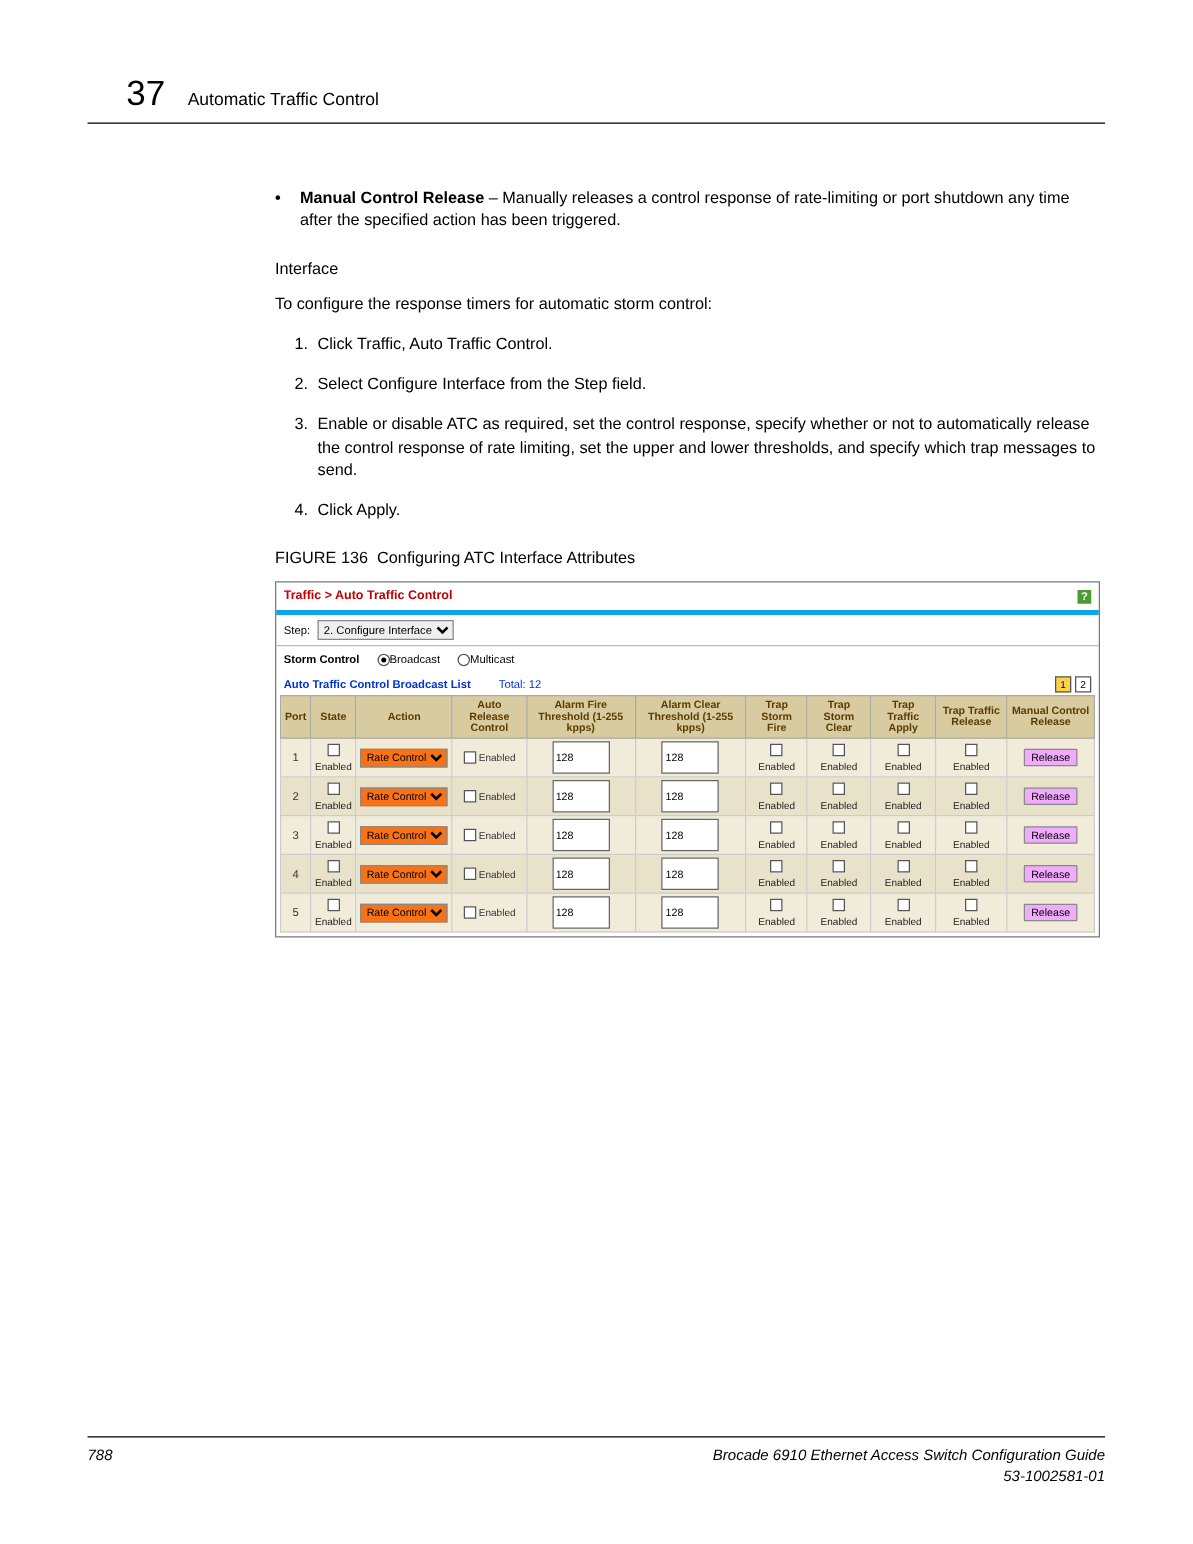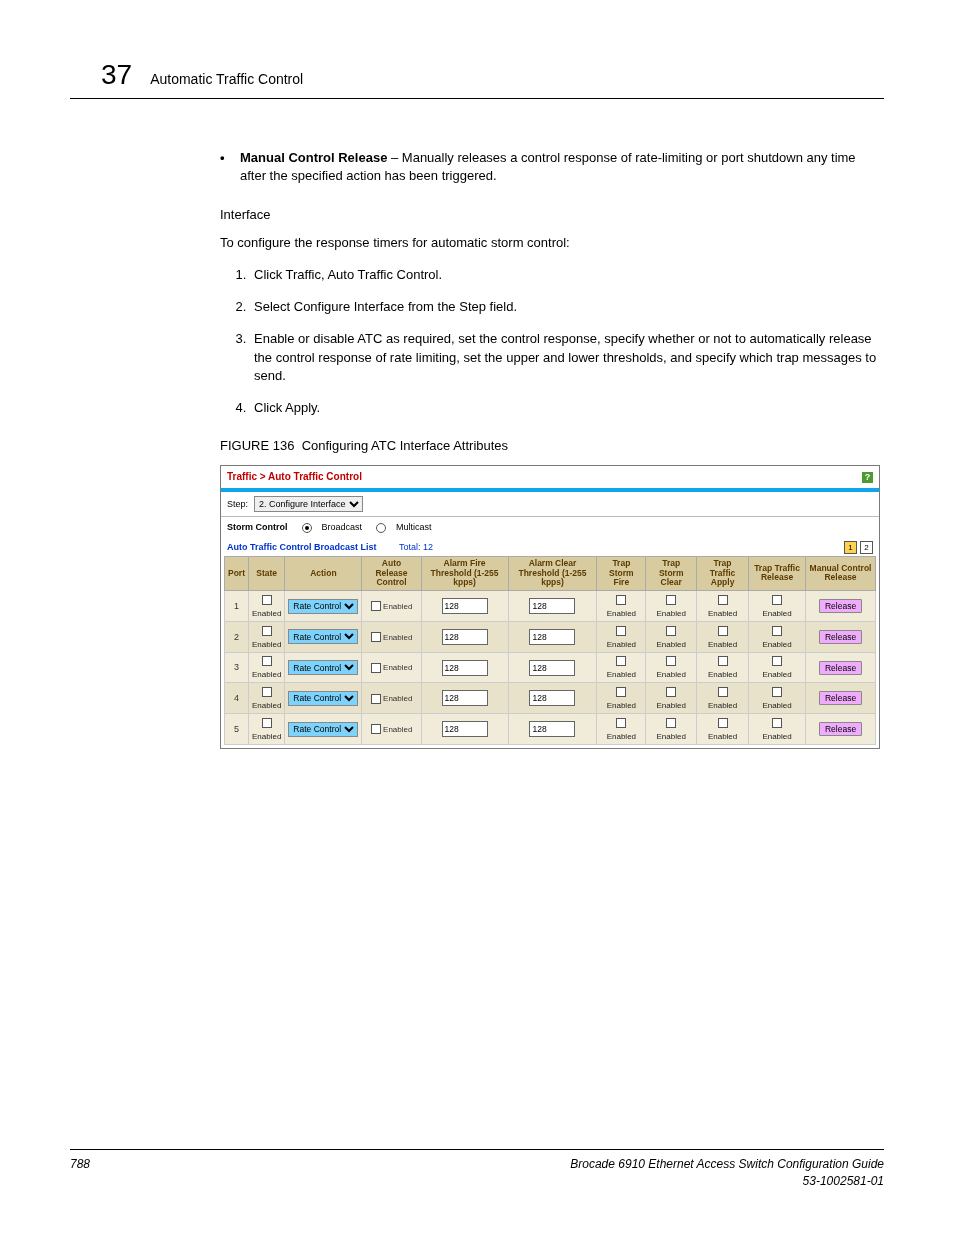--- a/index.html
+++ b/index.html
@@ -69,21 +69,21 @@
   .step-sel {
     font-size: 9px; height: 16px; border:1px solid #888;
     background:#efefef;
   }
   .storm-row {
     border-top: 1px solid #bbb;
     padding: 4px 6px;
     display:flex; align-items:center; gap:14px;
     font-weight: bold;
   }
-  .storm-row .opt { font-weight: normal; display:flex; align-items:center; gap:10px;}
+  .storm-row .opt { font-weight: normal; display:flex; align-items:center; gap:0;}
   .rad { width:10px; height:10px; border:1px solid #555; border-radius:50%; display:inline-block; position:relative;}
   .rad.sel::after{content:""; position:absolute; inset:2px; border-radius:50%; background:#000;}
   .list-row { padding: 3px 6px 2px 6px; display:flex; justify-content:space-between; align-items:flex-end;}
   .list-title { color:#0033cc; font-weight:bold; font-size:9px;}
   .list-total { color:#0033cc; font-size:9px; margin-left:20px;}
   .pagers { display:flex; gap:3px; }
   .pager { width:13px; height:13px; border:1px solid #555; font-size:8px; text-align:center; line-height:11px; background:#fff;}
   .pager.active { background:#ffd24d; }
   table.atc {
     border-collapse: collapse;
@@ -105,22 +105,22 @@
     border: 1px solid #ccc;
     background: #f1ecda;
     text-align: center;
     padding: 2px 3px;
     vertical-align: middle;
     color:#333;
   }
   table.atc tr:nth-child(even) td { background: #e9e2ca; }
   .chk { width:10px; height:10px; border:1px solid #555; display:inline-block; background:#fff; vertical-align:middle;}
   .en-lbl { display:block; font-size:8px; margin-top:2px; color:#222;}
-  .sel-action { font-size:8.5px; height:15px; border:1px solid #888; background:#7dd3fc; width:70px;}
-  .txt { font-size:8.5px; height:16px; width:46px; border:1px solid #666; background:#fff; padding:0 2px; text-align:left;}
+  .sel-action { font-size:8.5px; height:15px; border:1px solid #888; background:#f97316; width:70px;}
+  .txt { font-size:8.5px; height:26px; width:46px; border:1px solid #666; background:#fff; padding:0 2px; text-align:left;}
   .btn-rel {
     font-size:8.5px; padding:1px 5px; border:1px solid #888;
     background:#f0abfc; border-radius:1px;
   }
   .footer {
     position: absolute;
     bottom: 45px; left:70px; right:70px;
     border-top: 1px solid #000;
     padding-top: 6px;
     display:flex; justify-content:space-between;

